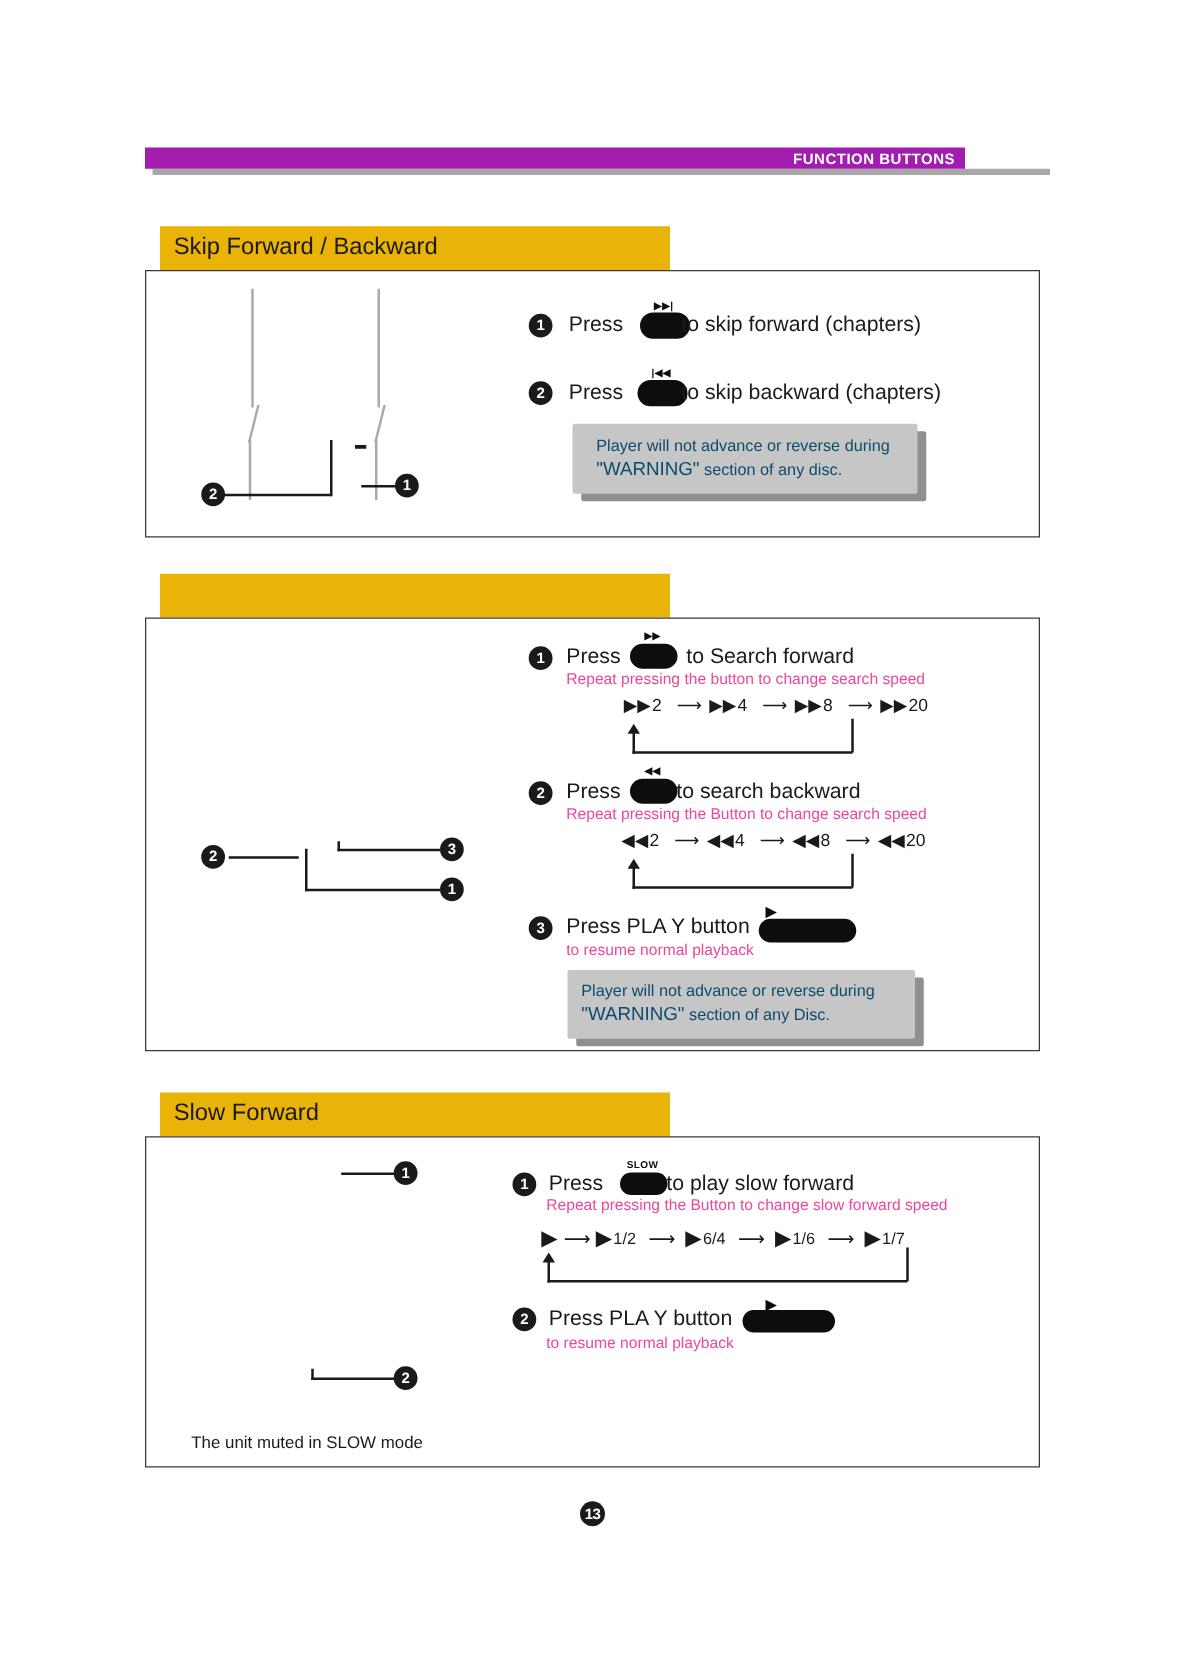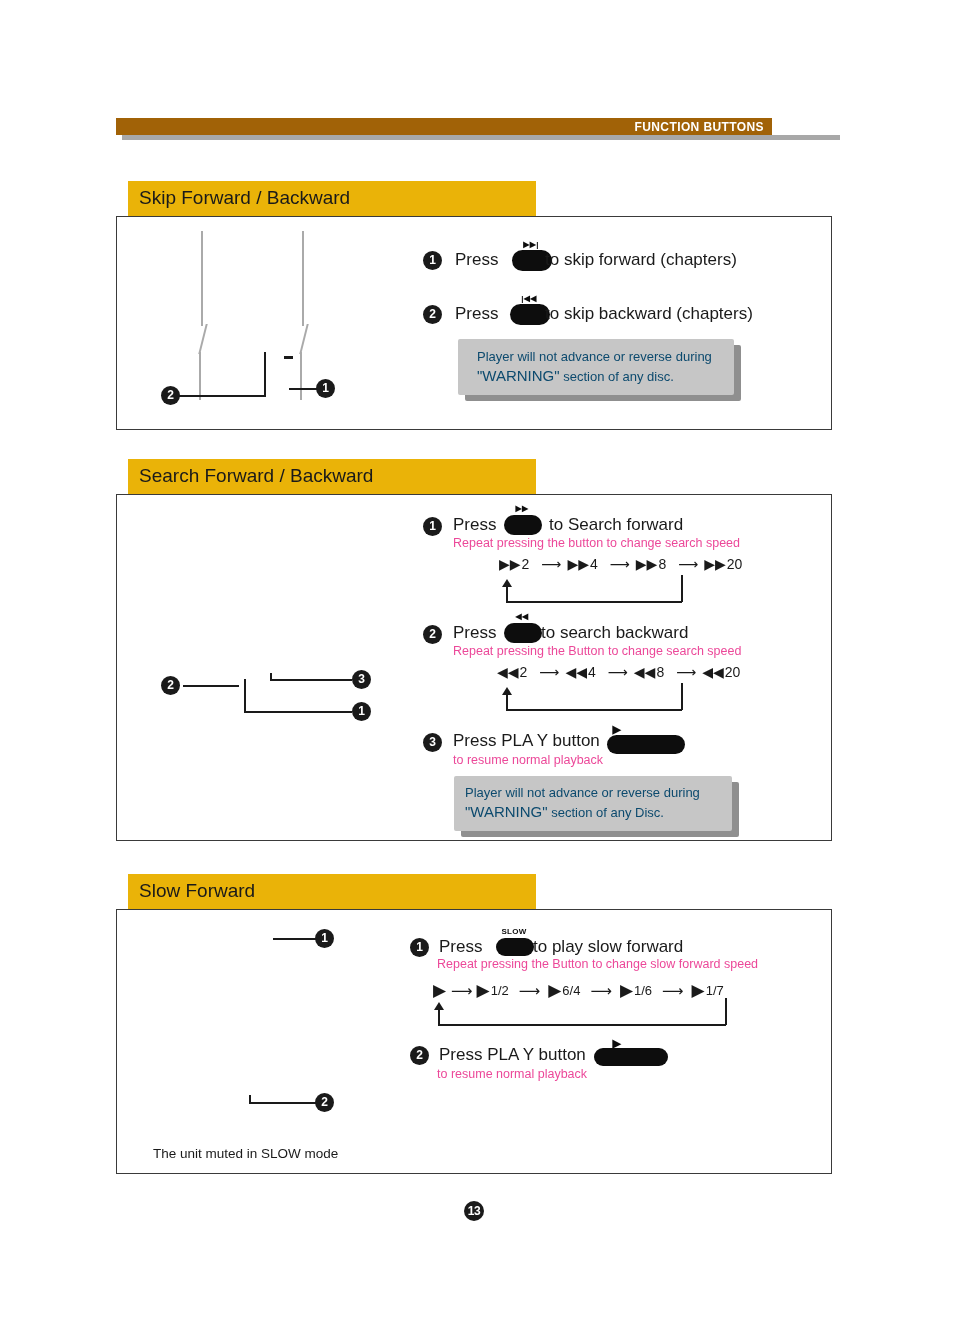--- a/index.html
+++ b/index.html
@@ -16,21 +16,21 @@
     overflow: hidden;
   }
 
   
   .banner {
     position: absolute;
     left: 116px;
     top: 118px;
     width: 656px;
     height: 17px;
-    background: #a16207;
+    background: #a21caf;
   }
   .banner-shadow {
     position: absolute;
     left: 122px;
     top: 135px;
     width: 718px;
     height: 5px;
     background: #a8a8a8;
   }
   .banner-title {
@@ -232,21 +232,20 @@
   <div class="pill" style="left:393px; top:87px; width:40px; height:21px;"></div>
   <div class="press-line" style="left:428px; top:87px;">to skip backward (chapters)</div>
 
   <div class="warn-shadow" style="left:348px; top:128px; width:276px; height:56px;"></div>
   <div class="warn" style="left:341px; top:122px; width:276px; height:56px;"></div>
   <div class="warn-text" style="left:360px; top:130px;">Player will not advance or reverse during</div>
   <div class="warn-text" style="left:360px; top:149px;"><span class="big">"WARNING"</span><span> section of any disc.</span></div>
 </div>
 
 <div class="sec-head" style="top:459px;">
-  <div class="sec-head-label">Search Forward / Backward</div>
   <div class="sh-shadow"></div>
 </div>
 <div class="sec-body" style="top:494px; height:347px;">
 
   <div class="bullet" style="left:44px; top:181px;">2</div>
   <div class="leader" style="left:66px; top:190px; width:56px; height:1.5px;"></div>
 
   <div class="leader" style="left:153px; top:178px; width:1.5px; height:8px;"></div>
   <div class="leader" style="left:153px; top:184px; width:82px; height:1.5px;"></div>
   <div class="bullet" style="left:235px; top:175px;">3</div>

